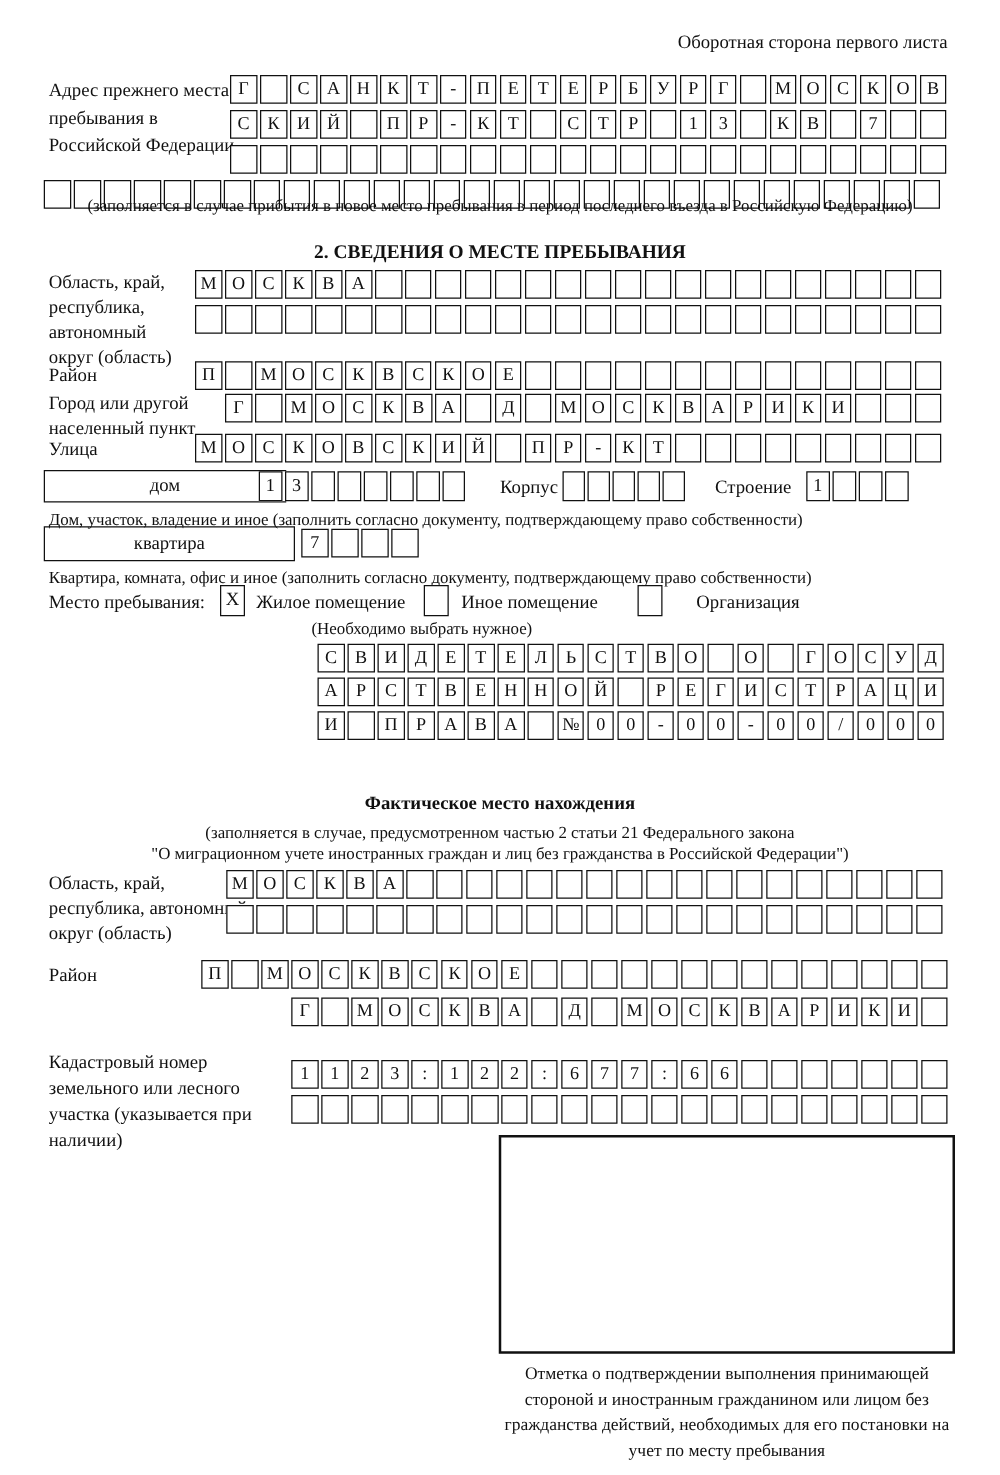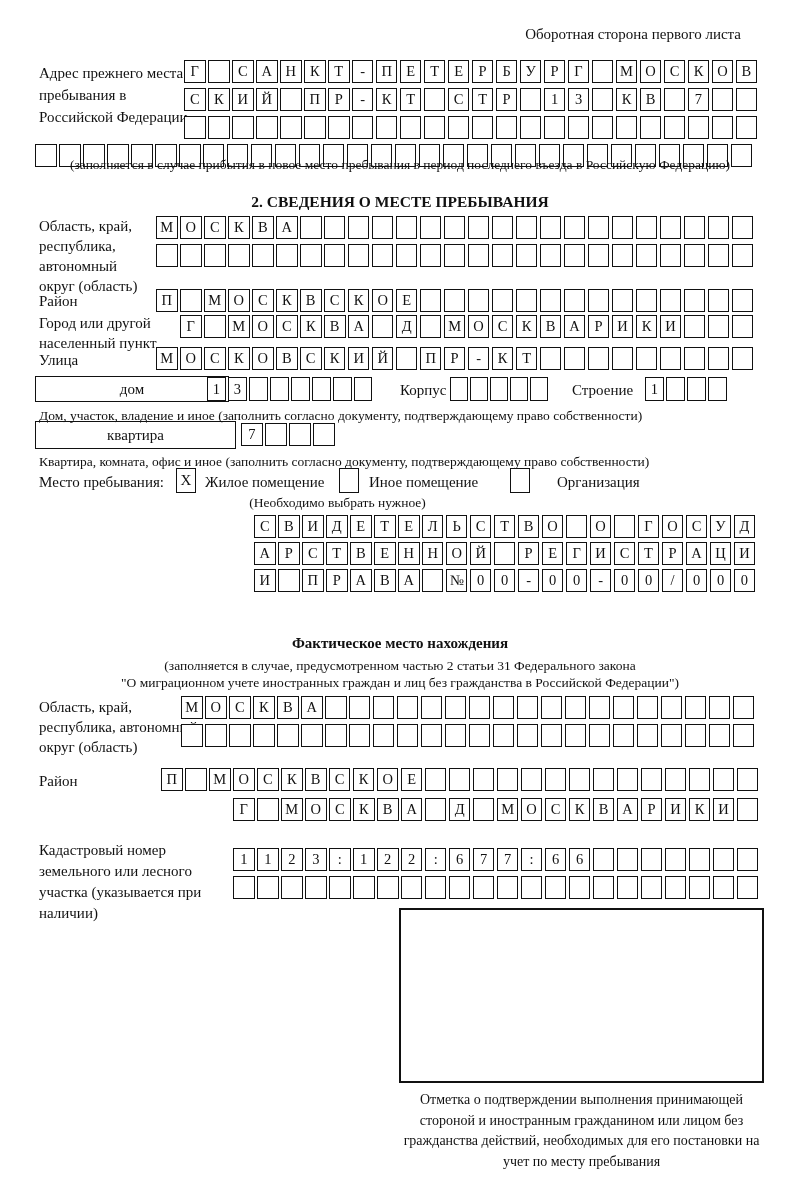--- a/index.html
+++ b/index.html
@@ -29,21 +29,21 @@
     box-sizing:border-box;width:20px;height:25px;border:1.5px solid #111;
     display:flex;align-items:center;justify-content:center;font-size:15px;background:#fff;
   }
   .bigbox{box-sizing:border-box;border:2px solid #111;background:#fff;}
 </style>
 </head>
 <body>
 
 <div class="page">
 
-  <div class="abs lbl" style="top:24px;right:59px;font-family:Liberation Serif, serif;">Оборотная сторона первого листа</div>
+  <div class="abs lbl" style="top:24px;right:42px;font-family:Liberation Serif, serif;">Оборотная сторона первого листа</div>
 
   <div class="abs lbl" style="left:39px;top:62px;width:150px;line-height:22px;">Адрес прежнего места пребывания в Российской Федерации</div>
   <div class="cr" style="left:184px;top:60px;">
       <span class="cell">Г</span>
       <span class="cell"></span>
       <span class="cell">С</span>
       <span class="cell">А</span>
       <span class="cell">Н</span>
       <span class="cell">К</span>
       <span class="cell">Т</span>
@@ -409,21 +409,21 @@
       <span class="cell">-</span>
       <span class="cell">0</span>
       <span class="cell">0</span>
       <span class="cell">/</span>
       <span class="cell">0</span>
       <span class="cell">0</span>
       <span class="cell">0</span>
     </div>
 
   <div class="abs lbl ctr bold" style="top:633px;">Фактическое место нахождения</div>
-  <div class="abs cap ctr" style="top:657px;">(заполняется в случае, предусмотренном частью 2 статьи 31 Федерального закона</div>
+  <div class="abs cap ctr" style="top:657px;">(заполняется в случае, предусмотренном частью 2 статьи 21 Федерального закона</div>
   <div class="abs cap ctr" style="top:674px;">"О миграционном учете иностранных граждан и лиц без гражданства в Российской Федерации")</div>
 
   <div class="abs lbl" style="left:39px;top:697px;width:160px;">Область, край, республика, автономный округ (область)</div>
   <div class="cr" style="left:181px;top:696px;">
       <span class="cell">М</span>
       <span class="cell">О</span>
       <span class="cell">С</span>
       <span class="cell">К</span>
       <span class="cell">В</span>
       <span class="cell">А</span>

